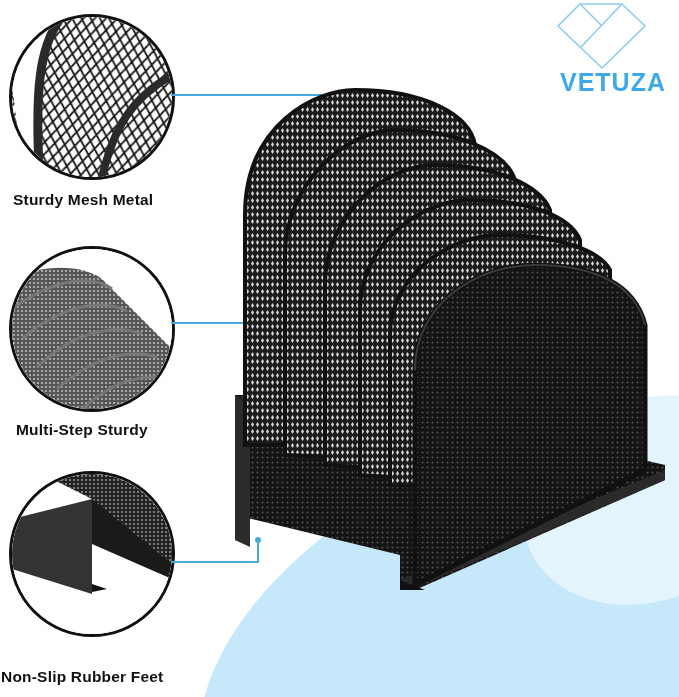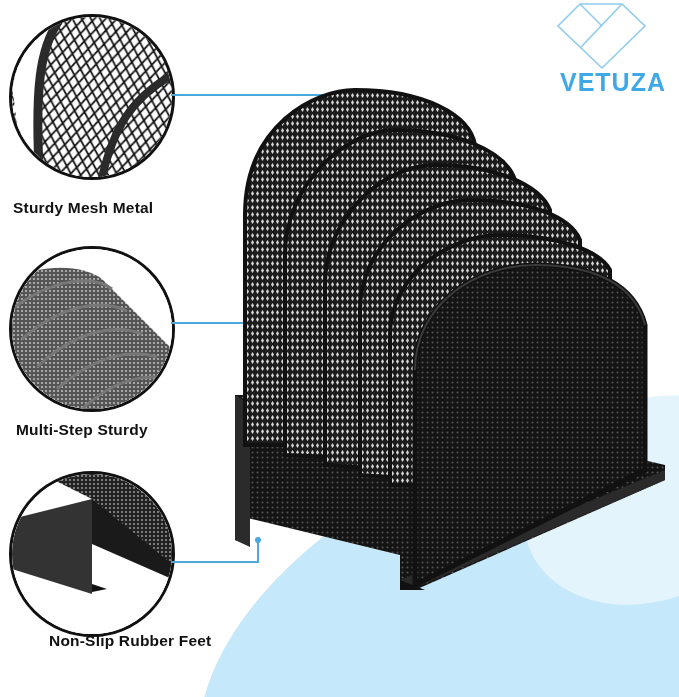--- a/index.html
+++ b/index.html
@@ -34,21 +34,21 @@
       <pattern id="mesh1" width="10" height="14" patternUnits="userSpaceOnUse" patternTransform="rotate(8)">
         <path d="M5 0 L10 7 L5 14 L0 7 Z" fill="#fff" stroke="#111" stroke-width="1.8"></path>
       </pattern>
     </defs>
     <rect width="160" height="160" fill="url(#mesh1)"></rect>
     <path d="M-10 20 C 5 10, 15 0, 40 -5 L 48 0 C 30 20, 22 60, 25 160 L 10 160 C 5 100, 0 60, -10 20 Z" fill="#fff"></path>
     <path d="M48 2 C 28 30, 22 70, 28 170" fill="none" stroke="#2a2a2a" stroke-width="9"></path>
     <path d="M165 55 C 120 80, 100 110, 88 170" fill="none" stroke="#2a2a2a" stroke-width="8"></path>
   </svg>
 </div>
-<div class="feature-label" style="left:13px;top:199px;text-align:right;">Sturdy Mesh Metal</div>
+<div class="feature-label" style="left:13px;top:191px;text-align:right;">Sturdy Mesh Metal</div>
 
 <div class="circle" style="left:9px;top:246px;">
   <svg width="160" height="160" viewBox="0 0 160 160">
     <defs>
       <pattern id="mesh2" width="4" height="4" patternUnits="userSpaceOnUse">
         <rect width="4" height="4" fill="#555"></rect>
         <circle cx="2" cy="2" r="1.1" fill="#bbb"></circle>
       </pattern>
     </defs>
     <rect width="160" height="160" fill="#fff"></rect>
@@ -72,21 +72,21 @@
         <circle cx="2" cy="2" r="1" fill="#999"></circle>
       </pattern>
     </defs>
     <rect width="160" height="160" fill="#fff"></rect>
     <path d="M30 0 L160 0 L160 90 L80 60 L80 25 Z" fill="url(#mesh3)"></path>
     <path d="M0 45 L80 25 L80 120 L0 95 Z" fill="#333"></path>
     <path d="M80 25 L160 90 L160 105 L80 70 Z" fill="#1a1a1a"></path>
     <path d="M80 110 L95 115 L80 118 Z" fill="#111"></path>
   </svg>
 </div>
-<div class="feature-label" style="left:1px;top:632px;margin-left:48px;">Non-Slip Rubber Feet</div>
+<div class="feature-label" style="left:1px;top:668px;">Non-Slip Rubber Feet</div>
 
 <svg class="callout" style="left:0;top:0;" width="679" height="697">
   <g fill="none" stroke="#4aa8dd" stroke-width="2">
     <polyline points="171,95 345,95 345,109"></polyline>
     <polyline points="171,323 438,323 438,226"></polyline>
     <polyline points="171,562 258,562 258,541"></polyline>
   </g>
   <g fill="#4aa8dd">
     <circle cx="345" cy="110" r="3"></circle>
     <circle cx="438" cy="225" r="3"></circle>

